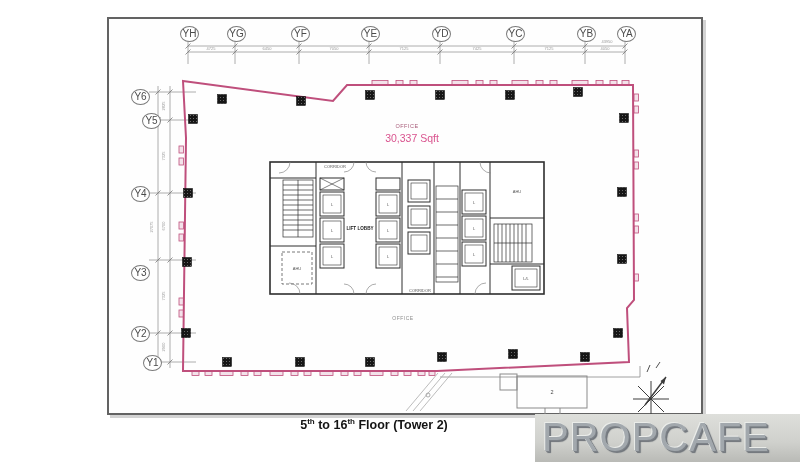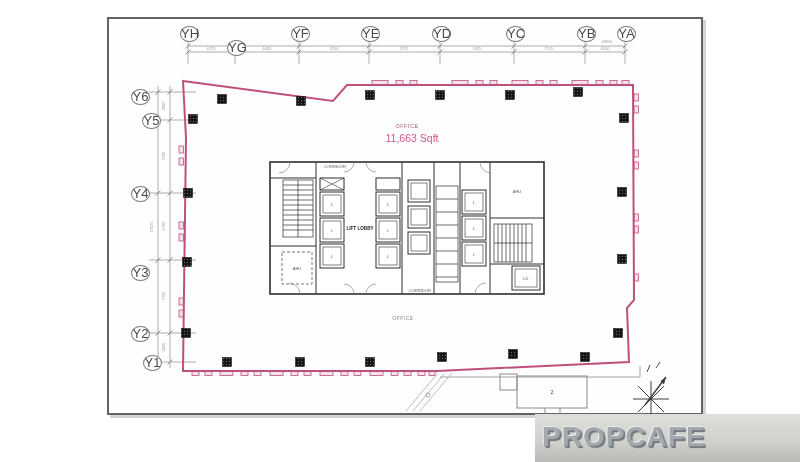--- a/index.html
+++ b/index.html
@@ -2,36 +2,36 @@
 <html><head>
 <meta charset="utf-8">
 <style>
   html,body{margin:0;padding:0;background:#ffffff;}
   .stage{position:relative;width:800px;height:462px;background:#ffffff;overflow:hidden;
          font-family:"Liberation Sans",sans-serif;}
   .frame{position:absolute;left:107px;top:17px;width:592px;height:394px;
          border:2px solid #636363;background:#fefefe;box-shadow:3px 3px 0 rgba(130,130,130,.35);}
   svg.draw{position:absolute;left:0;top:0;width:800px;height:462px;}
   .gbub{position:absolute;width:17px;height:14px;border:1px solid #7a7a7a;border-radius:50%;
-        background:#fff;color:#4a4a4a;font-size:13px;line-height:14px;text-align:center;}
+        background:#fff;color:#4a4a4a;font-size:10px;line-height:14px;text-align:center;}
   .dimnum{position:absolute;width:30px;text-align:center;font-size:4px;color:#9a9a9a;line-height:5px;}
   .dimnum.rot{width:30px;height:6px;transform:rotate(-90deg);transform-origin:center;}
   .office-title{position:absolute;left:377px;top:123px;width:60px;text-align:center;
         font-size:5.5px;color:#a85c7a;letter-spacing:.5px;}
   .office-sqft{position:absolute;left:352px;top:132px;width:120px;text-align:center;
         font-size:10.5px;color:#d9538e;}
   .office-lower{position:absolute;left:373px;top:315px;width:60px;text-align:center;
         font-size:5px;color:#8e8e8e;letter-spacing:.5px;}
   .caption{position:absolute;left:284px;top:417px;width:180px;text-align:center;
         font-size:12.5px;font-weight:bold;color:#141414;}
   .caption sup{font-size:8px;}
   .watermark{position:absolute;left:535px;top:414px;width:265px;height:48px;overflow:hidden;
         background:linear-gradient(180deg,#dedfdb 0%,#cfd0cc 60%,#b9bab6 100%);
         border-bottom:4px solid #a9aaa6;}
-  .watermark span{display:block;font-size:28px;font-weight:bold;letter-spacing:1px;
+  .watermark span{display:block;font-size:40px;font-weight:normal;letter-spacing:1px;
         color:#a2a8ad;line-height:46px;padding-left:7px;white-space:nowrap;
         text-shadow:-1px -1px 0 #eaece9,1px 1px 0 #7c8187,2px 2px 1px #6d7278;}
 </style>
 </head>
 <body>
 
 <div class="stage">
 
   <div class="frame"></div>
 
@@ -307,21 +307,21 @@
       <text x="388" y="232">L</text>
       <text x="388" y="258">L</text>
       <text x="474" y="204">L</text>
       <text x="474" y="230">L</text>
       <text x="474" y="256">L</text>
       <text x="552" y="394" font-size="5.5" fill="#444">2</text>
     </g>
   </svg>
 
   <div class="gbub" style="left:180px;top:26px">YH</div>
-  <div class="gbub" style="left:227px;top:40px">YG</div>
+  <div class="gbub" style="left:227px;top:26px">YG</div>
   <div class="gbub" style="left:291px;top:26px">YF</div>
   <div class="gbub" style="left:361px;top:26px">YE</div>
   <div class="gbub" style="left:432px;top:26px">YD</div>
   <div class="gbub" style="left:506px;top:26px">YC</div>
   <div class="gbub" style="left:577px;top:26px">YB</div>
   <div class="gbub" style="left:617px;top:26px">YA</div>
 
   <div class="gbub" style="left:131px;top:89px">Y6</div>
   <div class="gbub" style="left:142px;top:113px">Y5</div>
   <div class="gbub" style="left:131px;top:186px">Y4</div>
@@ -339,21 +339,22 @@
   <span class="dimnum" style="left:592px;top:39px">43950</span>
 
   <span class="dimnum rot" style="left:149px;top:103px">2825</span>
   <span class="dimnum rot" style="left:149px;top:153px">7325</span>
   <span class="dimnum rot" style="left:149px;top:223px">6700</span>
   <span class="dimnum rot" style="left:149px;top:293px">7325</span>
   <span class="dimnum rot" style="left:149px;top:344px">2900</span>
   <span class="dimnum rot" style="left:137px;top:224px">27075</span>
 
   <div class="office-title">OFFICE</div>
-  <div class="office-sqft">11,663 Sqft</div>
+  <div class="office-sqft">30,337 Sqft</div>
   <div class="office-lower">OFFICE</div>
 
+  <div class="caption"><span>5</span><sup>th</sup><span> to 16</span><sup>th</sup><span> Floor (Tower 2)</span></div>
 
   <div class="watermark">
     <span>PROPCAFE</span>
   </div>
 
 </div>
 
 </body></html>

